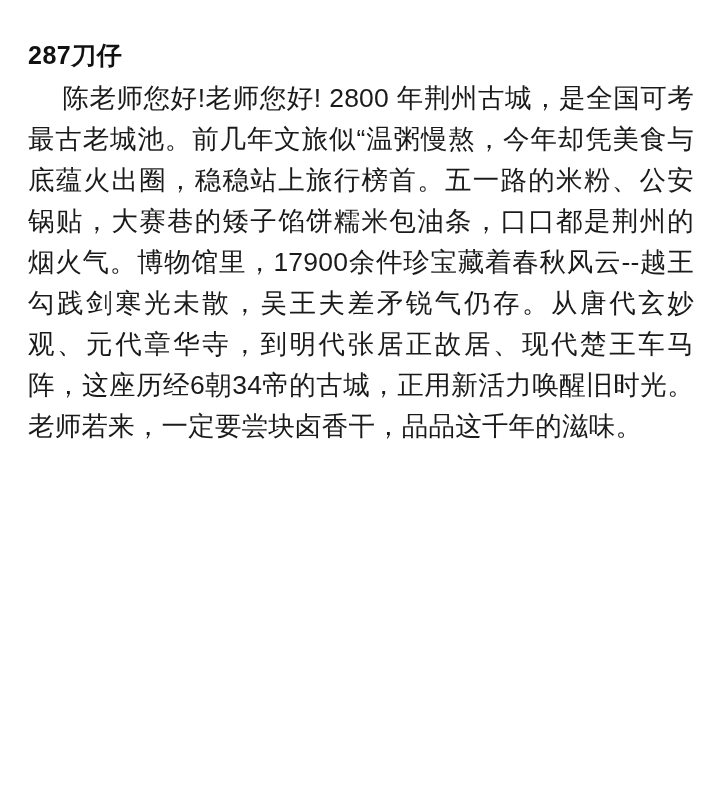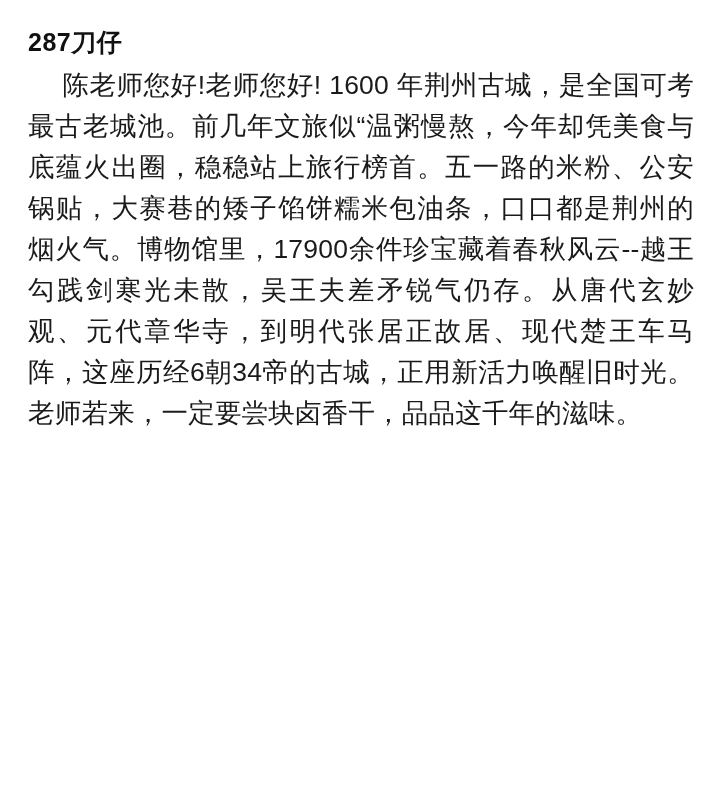--- a/index.html
+++ b/index.html
@@ -21,21 +21,21 @@
     padding: 22px 26px 0 28px;
     position: relative;
     overflow: hidden;
   }
   .title {
     font-size: 25px;
     line-height: 34px;
     font-weight: 700;
     letter-spacing: 0.5px;
     color: #111111;
-    margin: 3px 0 6px 0;
+    margin: 16px 0 6px 0;
   }
   .body-block {
     font-size: 26.5px;
     line-height: 41px;
     letter-spacing: 0.2px;
     color: #1a1a1a;
     text-align: justify;
     text-justify: inter-character;
     word-break: break-all;
     white-space: pre-wrap;
@@ -66,19 +66,19 @@
     margin-left: 1px;
   }
 </style>
 </head>
 <body>
 
 <div class="page">
 
   <h1 class="title">287刀仔</h1>
 
-  <p class="body-block indent-para">陈老师您好!老师您好! 1600 年荆州古城，是全国可考最古老城池。前几年文旅似“温粥慢熬，今年却凭美食与底蕴火出圈，稳稳站上旅行榜首。五一路的米粉、公安锅贴，大赛巷的矮子馅饼糯米包油条，口口都是荆州的烟火气。博物馆里，17900余件珍宝藏着春秋风云--越王勾践剑寒光未散，吴王夫差矛锐气仍存。从唐代玄妙观、元代章华寺，到明代张居正故居、现代楚王车马阵，这座历经6朝34帝的古城，正用新活力唤醒旧时光。老师若来，一定要尝块卤香干，品品这千年的滋味。</p>
+  <p class="body-block indent-para">陈老师您好!老师您好! 2800 年荆州古城，是全国可考最古老城池。前几年文旅似“温粥慢熬，今年却凭美食与底蕴火出圈，稳稳站上旅行榜首。五一路的米粉、公安锅贴，大赛巷的矮子馅饼糯米包油条，口口都是荆州的烟火气。博物馆里，17900余件珍宝藏着春秋风云--越王勾践剑寒光未散，吴王夫差矛锐气仍存。从唐代玄妙观、元代章华寺，到明代张居正故居、现代楚王车马阵，这座历经6朝34帝的古城，正用新活力唤醒旧时光。老师若来，一定要尝块卤香干，品品这千年的滋味。</p>
 
 
   <div class="gap"></div>
 
 
 </div>
 
 </body></html>

